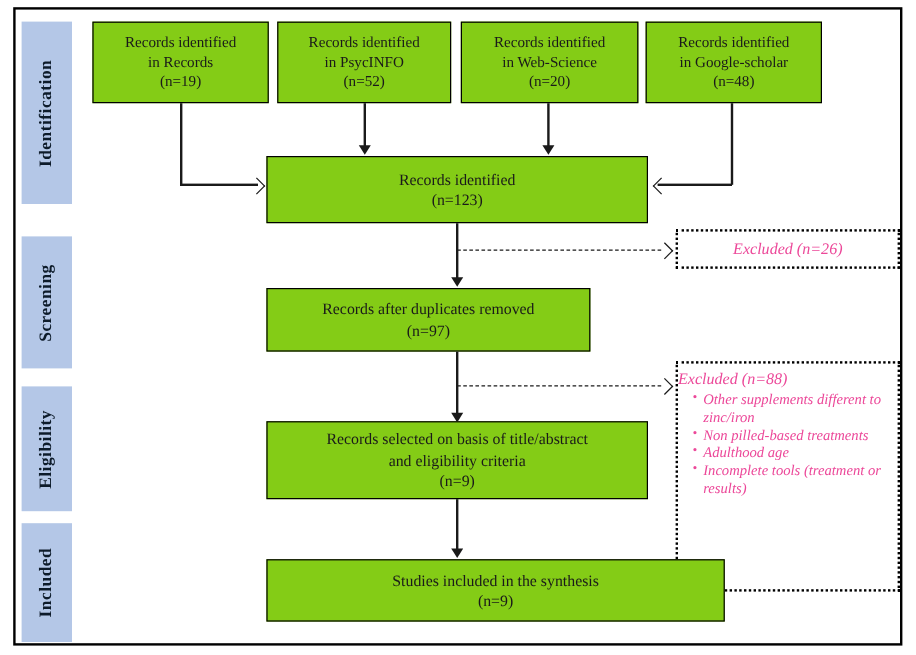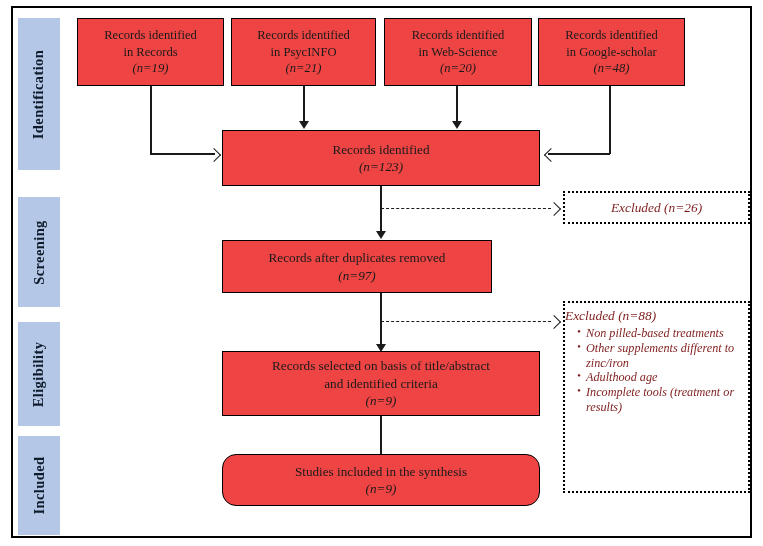--- a/index.html
+++ b/index.html
@@ -39,45 +39,44 @@
     white-space: nowrap;
     font-weight: bold;
     font-size: 14.5px;
     color: #0d1b2a;
     letter-spacing: 0.4px;
   }
   
   .box {
     position: absolute;
     box-sizing: border-box;
-    background: #ef4444;
+    background: #84cc16;
     border: 1.6px solid #000000;
     display: flex;
     flex-direction: column;
     align-items: center;
     justify-content: center;
     text-align: center;
     font-size: 13.2px;
     line-height: 1.32;
     color: #1a1a1a;
     padding: 2px 4px;
   }
   .box .n {
-    font-style: italic;
   }
   .box.small { font-size: 12.6px; }
 
   
   .excl {
     position: absolute;
     box-sizing: border-box;
     background: #ffffff;
     border: 2px dotted #000000;
     font-style: italic;
-    color: #7f1d1d;
+    color: #ec4899;
   }
   .excl .excl-title {
     font-size: 13.4px;
     padding-top: 5px;
     padding-bottom: 2px;
   }
   .excl ul {
     margin: 0;
     padding: 0 4px 0 12px;
     list-style: none;
@@ -160,21 +159,21 @@
 
   <div class="box small" style="left:77px; top:18px; width:147px; height:68px;">
     <div>Records identified</div>
     <div>in Records</div>
     <div class="n">(n=19)</div>
   </div>
 
   <div class="box small" style="left:231px; top:18px; width:145px; height:68px;">
     <div>Records identified</div>
     <div>in PsycINFO</div>
-    <div class="n">(n=21)</div>
+    <div class="n">(n=52)</div>
   </div>
 
   <div class="box small" style="left:384px; top:18px; width:148px; height:68px;">
     <div>Records identified</div>
     <div>in Web-Science</div>
     <div class="n">(n=20)</div>
   </div>
 
   <div class="box small" style="left:538px; top:18px; width:147px; height:68px;">
     <div>Records identified</div>
@@ -218,34 +217,34 @@
 
   <div class="vline" style="left:380px; top:293px; height:53px;"></div>
   <div class="arrow-d" style="left:375.8px; top:344px;"></div>
 
   <div class="dash-h" style="left:381px; top:321px; width:170px;"></div>
   <div class="chev right" style="left:549px; top:317px;"></div>
 
   <div class="excl" style="left:563px; top:301px; width:187px; height:192px;">
     <div class="excl-title">Excluded (n=88)</div>
     <ul>
+      <li>Other supplements different to zinc/iron</li>
       <li>Non pilled-based treatments</li>
-      <li>Other supplements different to zinc/iron</li>
       <li>Adulthood age</li>
       <li>Incomplete tools (treatment or results)</li>
     </ul>
   </div>
 
   <div class="box" style="left:222px; top:351px; width:318px; height:65px;">
     <div>Records selected on basis of title/abstract</div>
-    <div>and identified criteria</div>
+    <div>and eligibility criteria</div>
     <div class="n">(n=9)</div>
   </div>
 
   <div class="vline" style="left:380px; top:416px; height:42px;"></div>
   <div class="arrow-d" style="left:375.8px; top:457px;"></div>
 
-  <div class="box" style="left:222px; top:454px; width:318px; height:52px;border-radius:14px;">
+  <div class="box" style="left:222px; top:466px; width:382px; height:52px;">
     <div>Studies included in the synthesis</div>
     <div class="n">(n=9)</div>
   </div>
 
 </div>
 
 </body></html>

